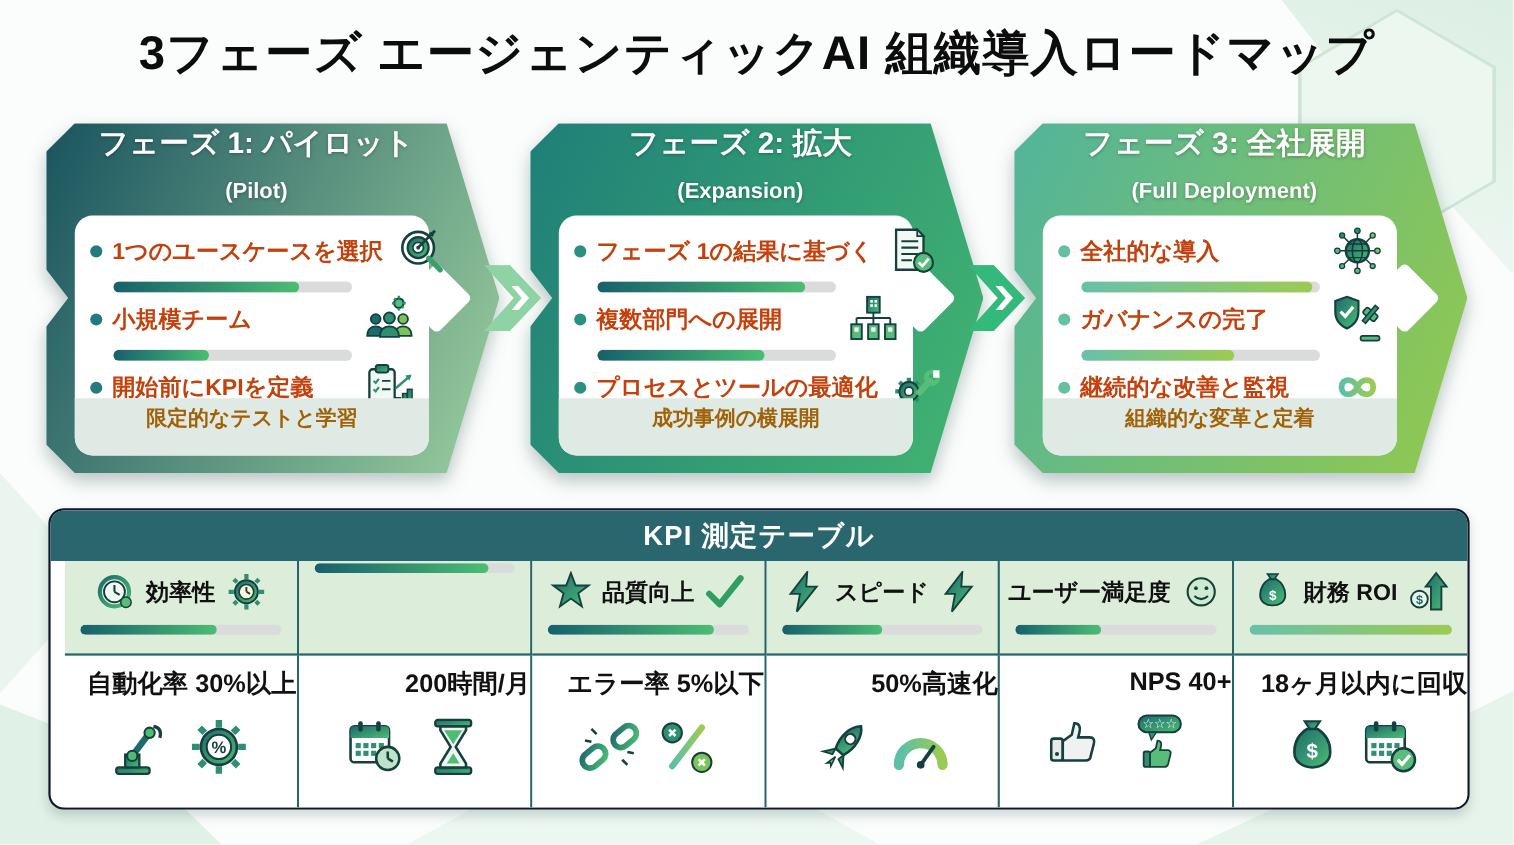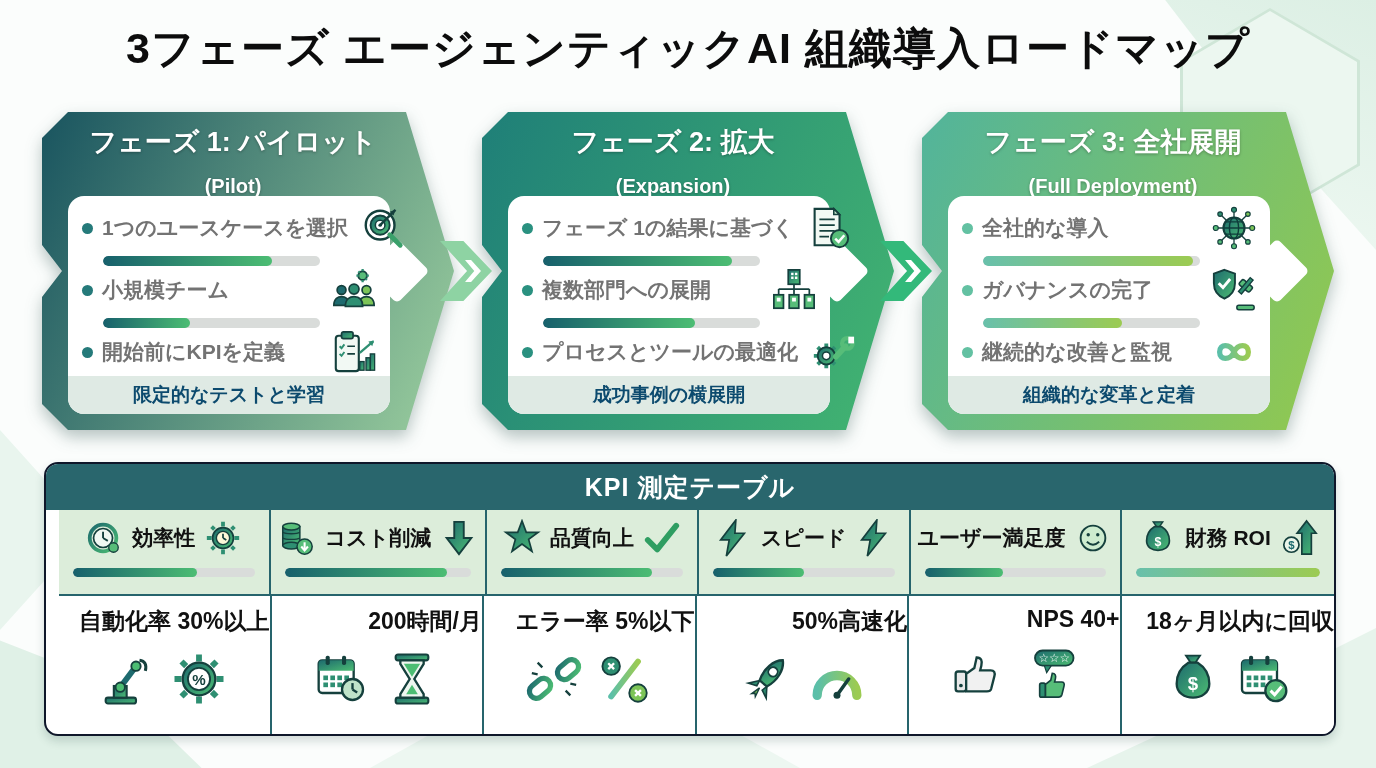--- a/index.html
+++ b/index.html
@@ -25,39 +25,39 @@
     font-size:43px;font-weight:800;letter-spacing:1px;color:#0c0c0c;
   }
 
   
   .phases{position:absolute;top:112px;left:42px;width:1292px;height:318px;display:flex;gap:28px;}
   .card-wrap{flex:1;position:relative;filter:drop-shadow(0 7px 8px rgba(20,60,55,.30));}
   .card{
     position:absolute;inset:0;
     clip-path:polygon(26px 0,calc(100% - 48px) 0,100% 50%,calc(100% - 48px) 100%,26px 100%,0 calc(100% - 26px),0 calc(50% + 26px),20px 50%,0 calc(50% - 26px),0 26px);
   }
-  .card-head{position:absolute;top:12px;left:30px;right:60px;text-align:center;color:#fff;}
+  .card-head{position:absolute;top:0;left:30px;right:60px;text-align:center;color:#fff;}
   .card-title{font-size:27px;font-weight:800;text-shadow:0 1px 3px rgba(0,0,0,.3);}
   .card-sub{font-size:20px;font-weight:700;text-shadow:0 1px 3px rgba(0,0,0,.3);margin-top:15px;}
   .panel{position:absolute;left:26px;right:64px;top:84px;bottom:16px;background:#fff;border-radius:16px;}
   .panel-tip{position:absolute;top:50%;right:34px;width:46px;height:46px;background:#fff;transform:translateY(-50%) rotate(45deg);border-radius:5px;}
   .items{position:absolute;left:14px;right:10px;top:8px;bottom:44px;display:flex;flex-direction:column;justify-content:space-around;}
   .row{display:flex;align-items:center;gap:9px;}
   .dot{width:11px;height:11px;border-radius:50%;flex:0 0 auto;}
   .card1 .dot{background:#257a7a;} .card2 .dot{background:#2a9180;} .card3 .dot{background:#63c1a2;}
-  .item-label{font-size:21px;font-weight:800;color:#737373;white-space:nowrap;}
+  .item-label{font-size:21px;font-weight:800;color:#c2410c;white-space:nowrap;}
   .item-icon{margin-left:auto;width:52px;height:48px;flex:0 0 auto;display:flex;align-items:center;justify-content:center;}
   .item-icon svg{width:48px;height:46px;}
   .bar{height:10px;border-radius:6px;background:#d9dcda;margin:4px 60px 0 21px;overflow:hidden;}
   .fill{height:100%;border-radius:6px;background:linear-gradient(90deg,#17606c,#4cbd73);}
   .fill.lime{background:linear-gradient(90deg,#68c0ab,#9ccb52);}
   .card-footer{
-    position:absolute;left:0;right:0;bottom:0;height:38px;background:#dfeae4;
+    position:absolute;left:0;right:0;bottom:0;height:52px;background:#dfeae4;
     border-radius:0 0 16px 16px;text-align:center;line-height:38px;
-    font-size:19px;font-weight:800;color:#0c4a6e;
+    font-size:19px;font-weight:800;color:#a16207;
   }
   
   .conn{position:absolute;top:calc(50% - 30px);width:52px;height:60px;z-index:5;
     clip-path:polygon(0 0,45% 0,100% 50%,45% 100%,0 100%,52% 50%);
     display:flex;align-items:center;justify-content:center;}
   .conn-1{left:398px;background:#8ed3a3;}
   .conn-2{left:838px;background:#33b97a;}
   .conn::after{content:"";width:16px;height:22px;background:#fff;margin-left:14px;
     clip-path:polygon(0 0,38% 0,100% 50%,38% 100%,0 100%,58% 50%);}
 
@@ -406,39 +406,20 @@
               <line x1="20" y1="20" x2="23.5" y2="22" stroke="#15403d" stroke-width="1.8"></line>
             </svg>
           </span>
       </div>
       <div class="kbar">
           <div class="fill" style="width: 68%;"></div>
         </div>
     </div>
 
     <div class="kcell">
-      <div class="krow1">
-        <span class="kicon">
-            <svg viewBox="0 0 40 40">
-              <rect x="5" y="8" width="18" height="20" fill="url(#gA)" stroke="#15403d" stroke-width="1.6"></rect>
-              <ellipse cx="14" cy="8" rx="9" ry="3.5" fill="#57bd79" stroke="#15403d" stroke-width="1.6"></ellipse>
-              <path d="M5 14c3 2 15 2 18 0M5 20c3 2 15 2 18 0" fill="none" stroke="#15403d" stroke-width="1.4"></path>
-              <ellipse cx="14" cy="28" rx="9" ry="3.5" fill="#2e8f72" stroke="#15403d" stroke-width="1.6"></ellipse>
-              <circle cx="28" cy="29" r="8" fill="#57bd79" stroke="#15403d" stroke-width="1.6"></circle>
-              <line x1="28" y1="24.5" x2="28" y2="32" stroke="#fff" stroke-width="2.2"></line>
-              <polyline points="24.5,29 28,33 31.5,29" fill="none" stroke="#fff" stroke-width="2.2"></polyline>
-            </svg>
-          </span>
-        <span class="klabel">コスト削減</span>
-        <span class="kicon">
-            <svg viewBox="0 0 40 40">
-              <polygon points="15,3 25,3 25,20 33,20 20,37 7,20 15,20" fill="url(#gA)" stroke="#15403d" stroke-width="2"></polygon>
-            </svg>
-          </span>
-      </div>
       <div class="kbar">
           <div class="fill" style="width: 87%;"></div>
         </div>
     </div>
 
     <div class="kcell">
       <div class="krow1">
         <span class="kicon">
             <svg viewBox="0 0 40 40">
               <polygon points="20,2 24.5,14 37,14 27,21.5 30.5,34 20,26.5 9.5,34 13,21.5 3,14 15.5,14" fill="url(#gA)" stroke="#15403d" stroke-width="1.8"></polygon>

